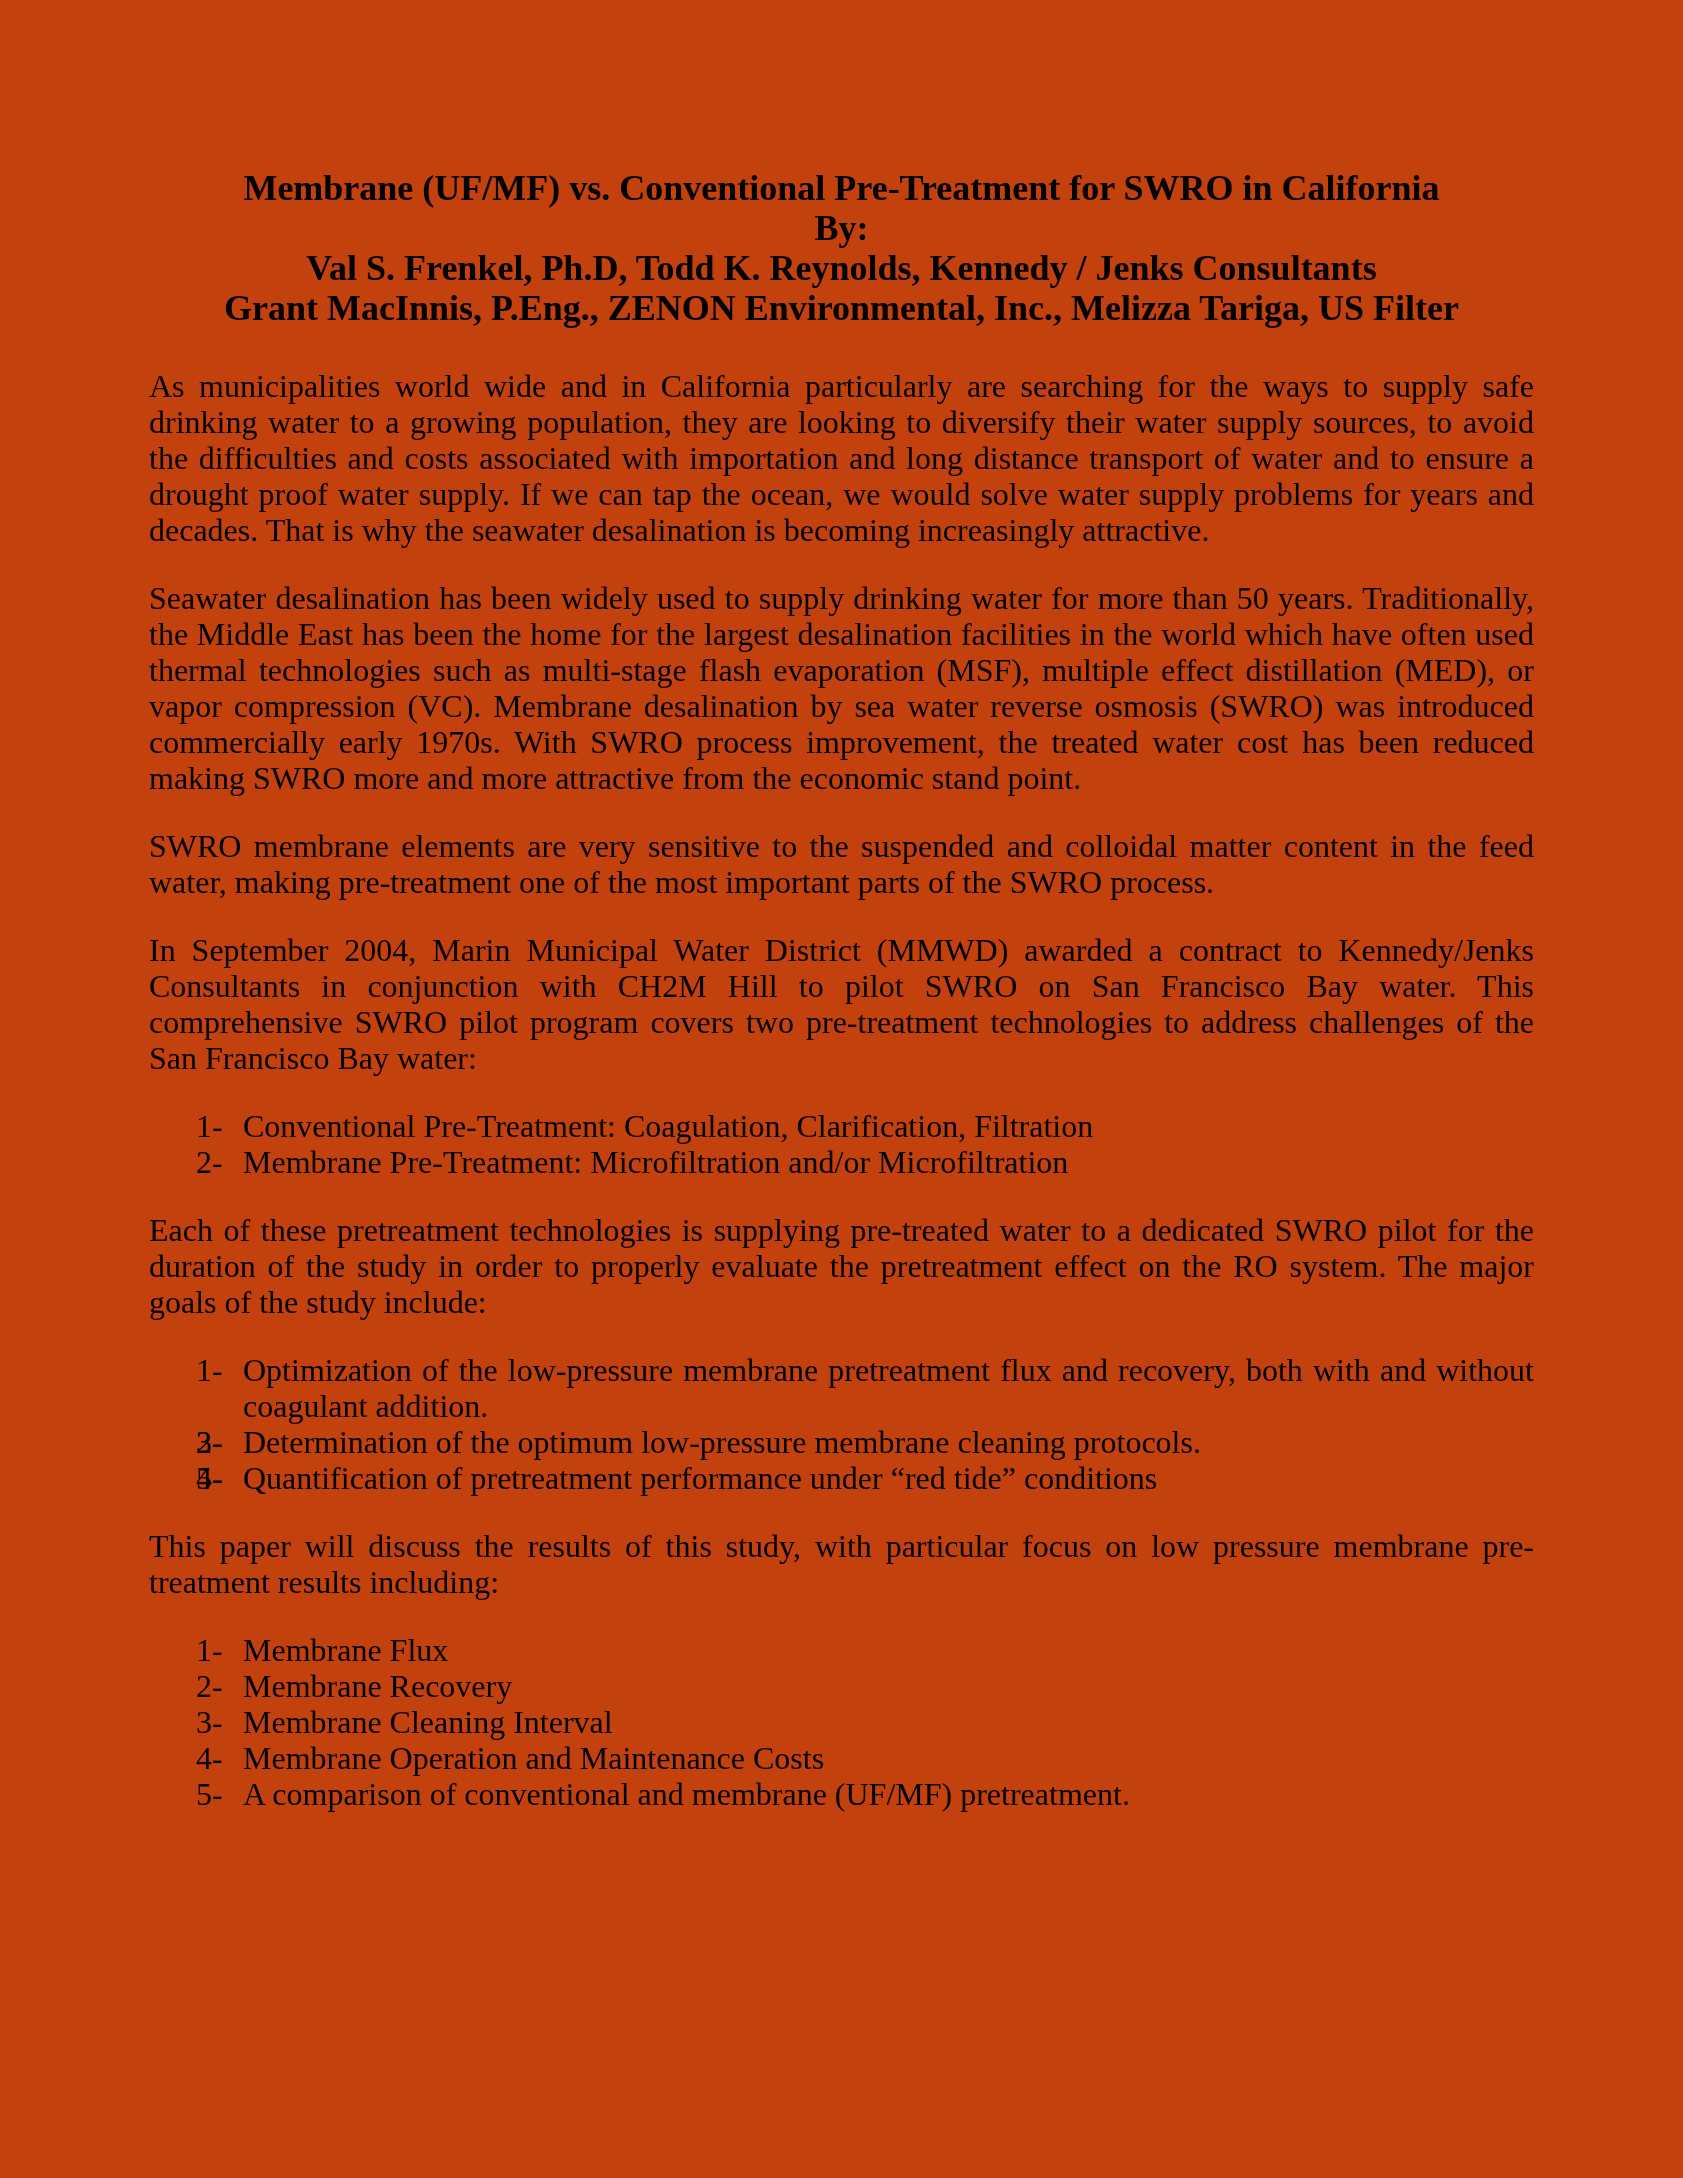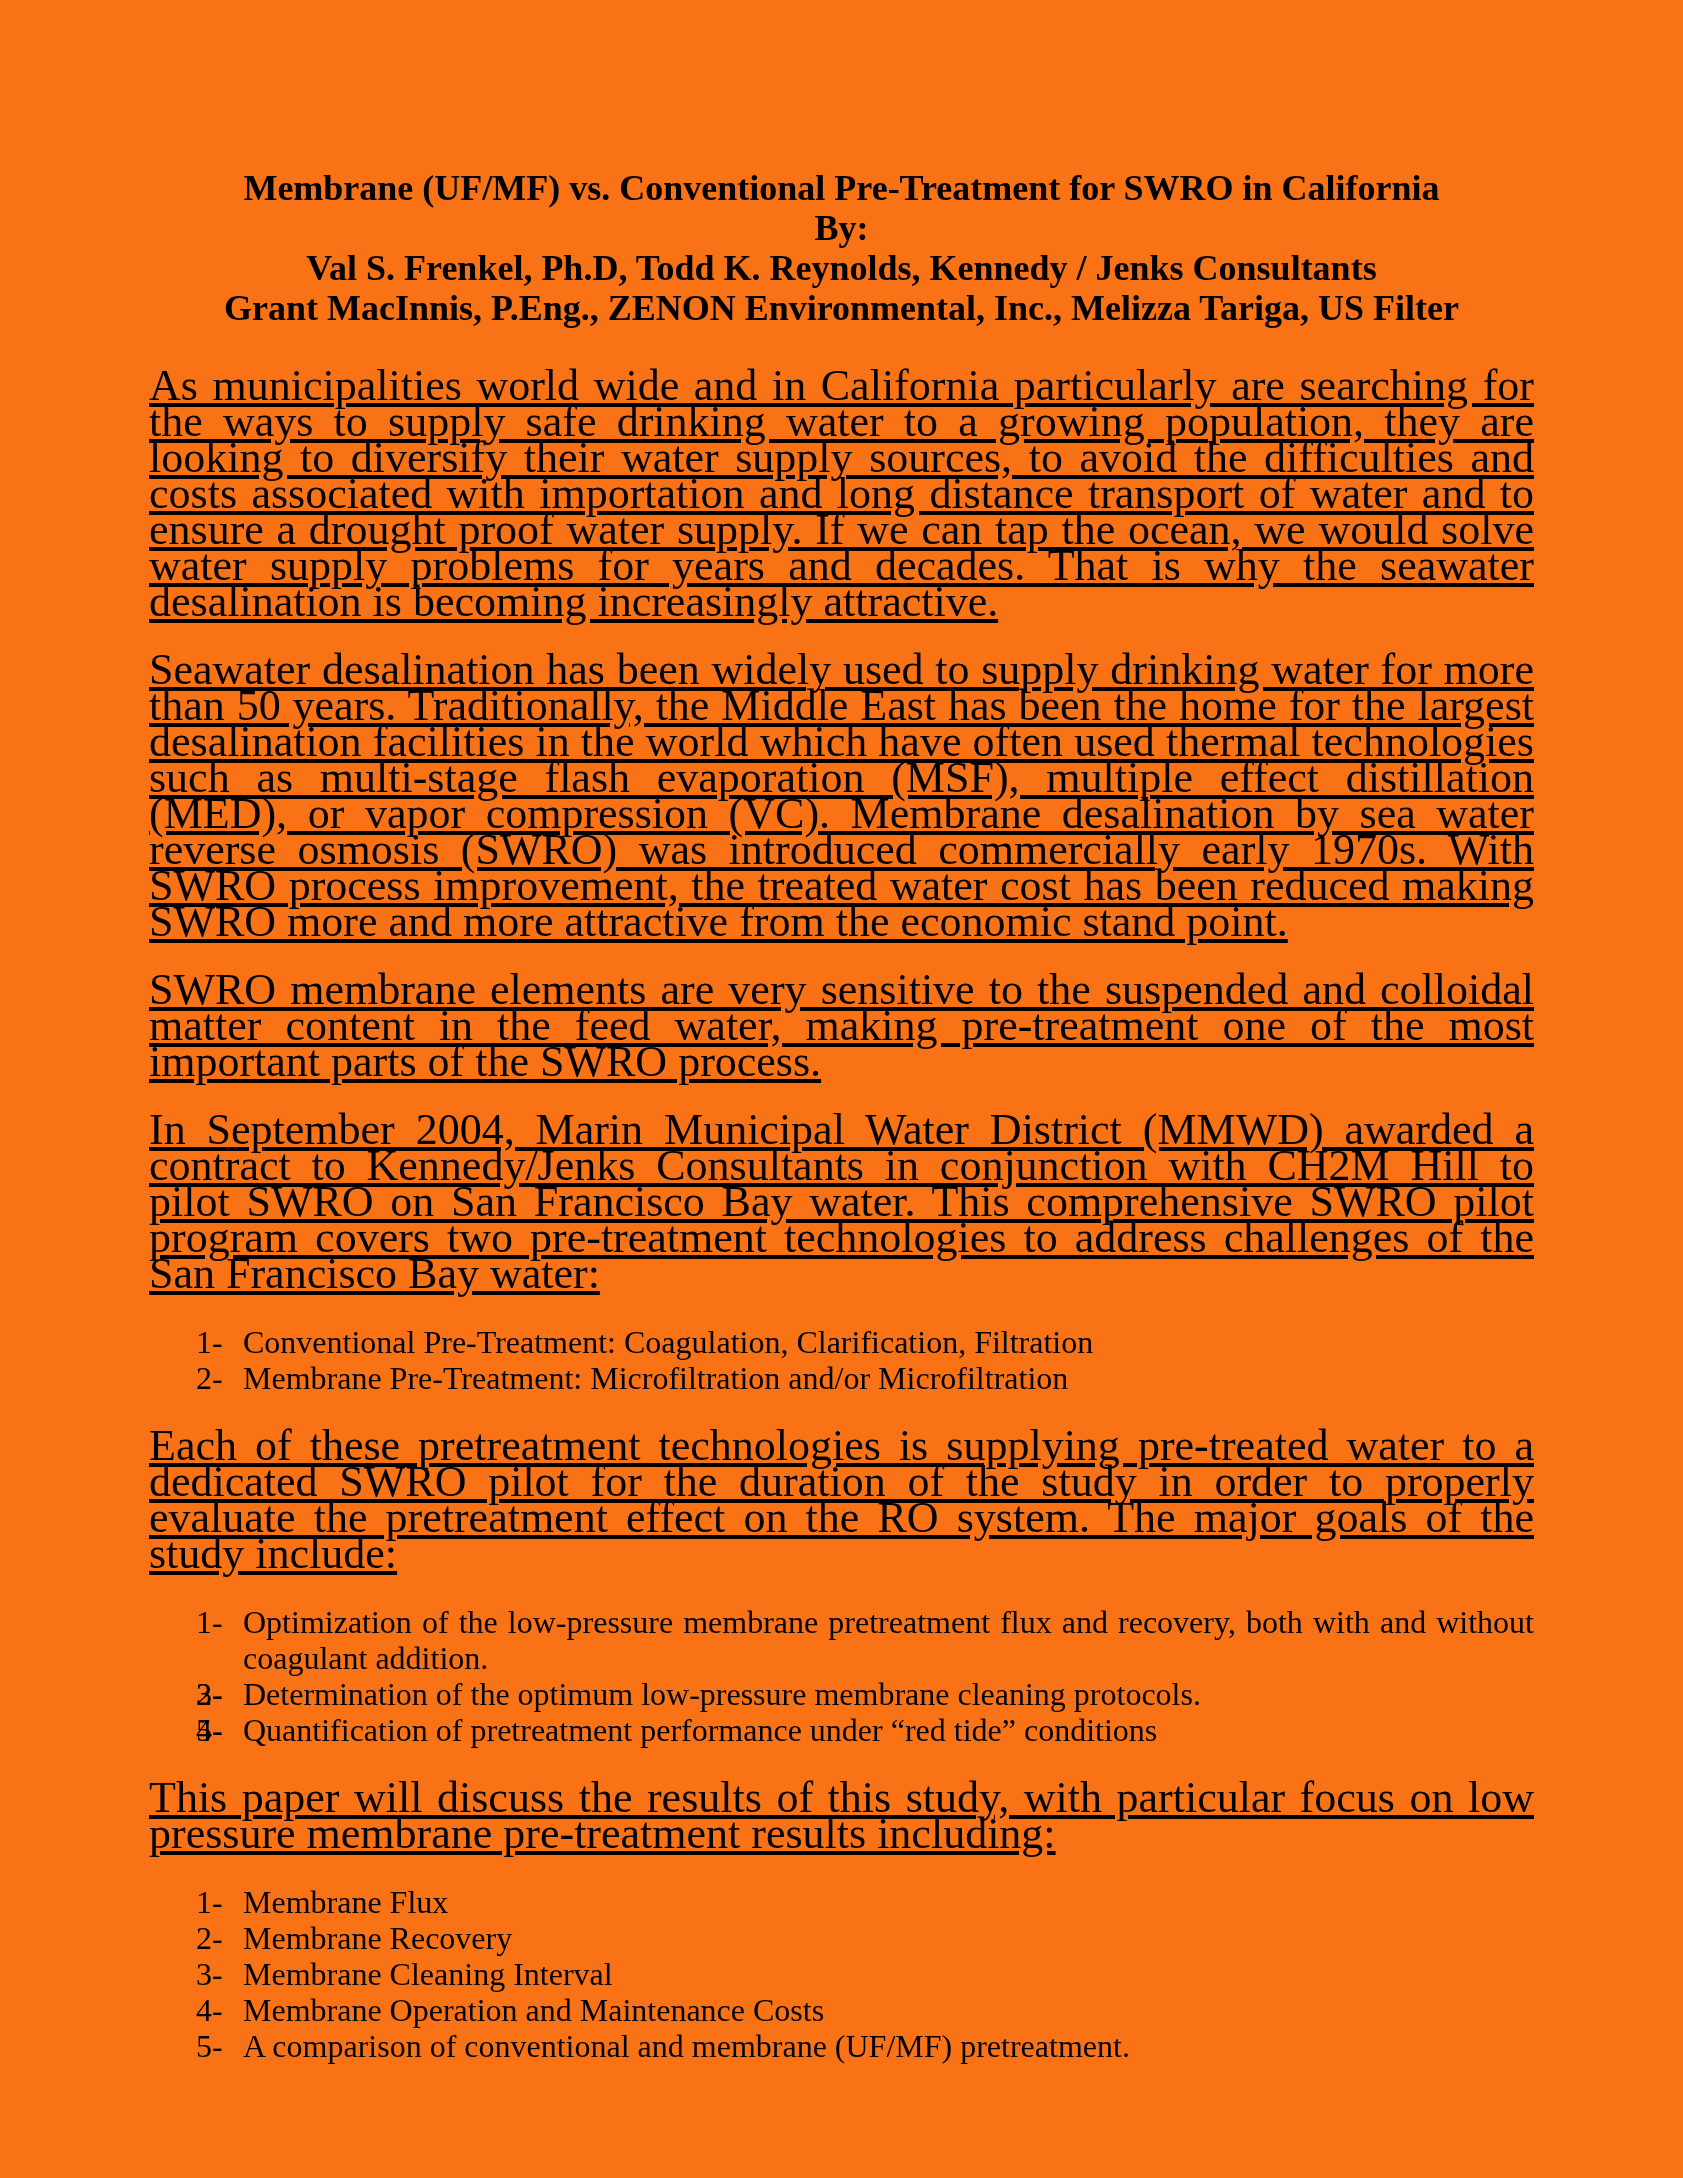--- a/index.html
+++ b/index.html
@@ -12,41 +12,40 @@
     height: 2178px;
     font-family: "Liberation Serif", "DejaVu Serif", serif;
     color: #000000;
     -webkit-font-smoothing: antialiased;
   }
   .page {
     box-sizing: border-box;
     width: 1683px;
     height: 2178px;
     padding: 168px 149px 0 149px;
-    background: #f97316;
+    background: #c2410c;
     overflow: hidden;
   }
   .title-block {
     text-align: center;
     font-weight: bold;
     font-size: 36px;
     line-height: 40px;
     margin: 0 0 40px 0;
   }
   .title-block .tline {
     margin: 0;
     font-size: 36px;
     font-weight: bold;
   }
   p.para {
-    font-size: 44px;
+    font-size: 32px;
     line-height: 36px;
     text-align: justify;
     margin: 0 0 32px 0;
-    text-decoration: underline;
   }
   .numlist {
     list-style: none;
     margin: 0 0 32px 0;
     padding: 0;
   }
   .numlist li {
     position: relative;
     padding-left: 94px;
     font-size: 32px;

